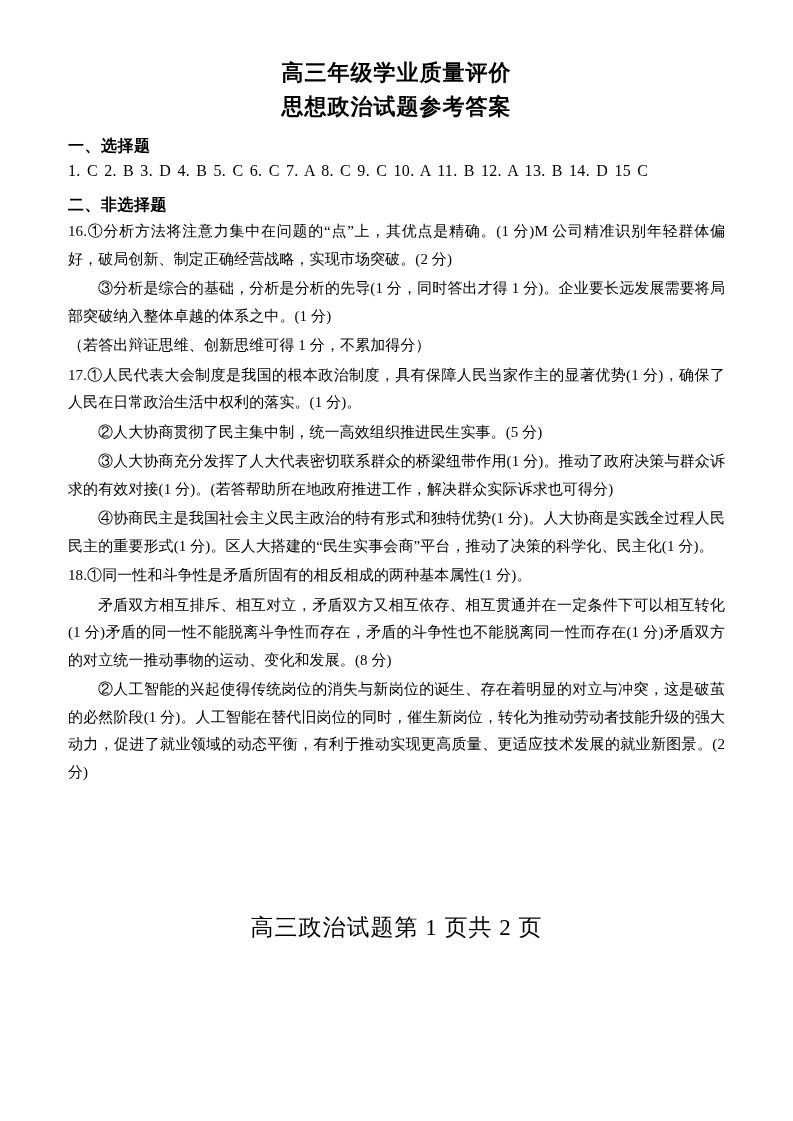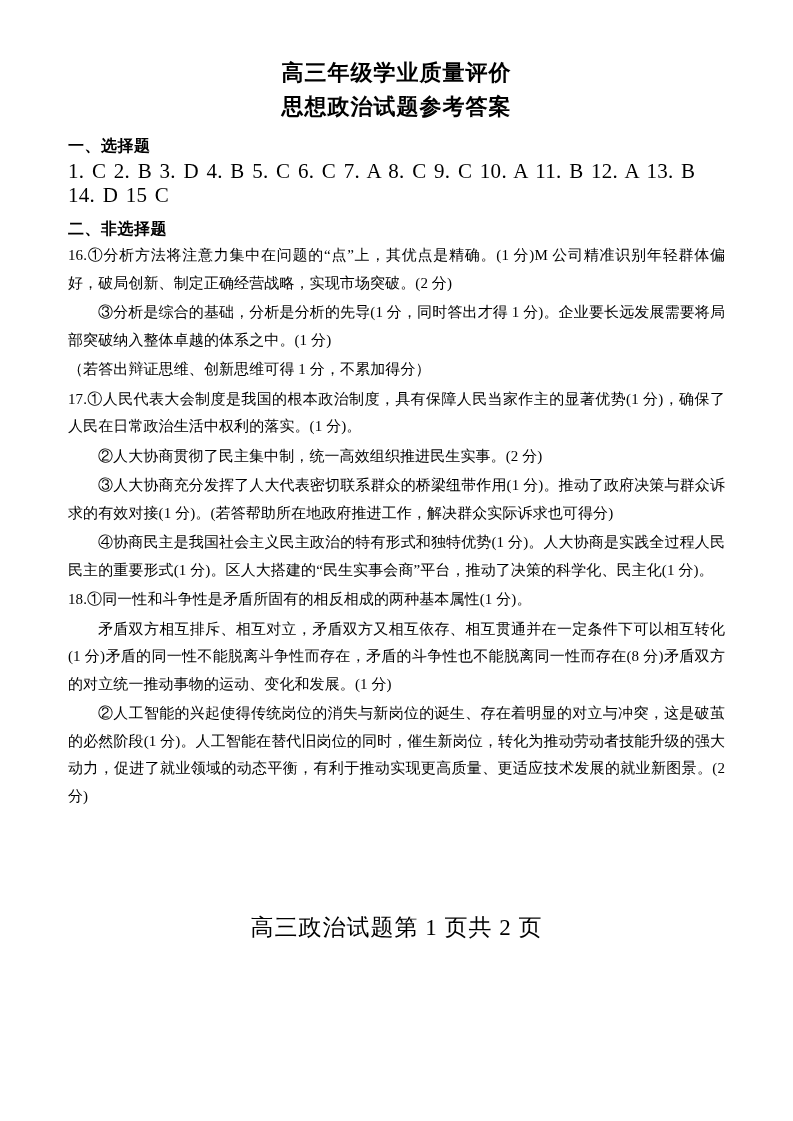--- a/index.html
+++ b/index.html
@@ -33,21 +33,21 @@
     line-height: 34px;
   }
   .section-head {
     font-size: 16px;
     font-weight: bold;
     margin-top: 12px;
     margin-bottom: 2px;
     letter-spacing: 0.5px;
   }
   .choice-answers {
-    font-size: 21px;
+    font-size: 16px;
     line-height: 24px;
     letter-spacing: 0.3px;
     word-spacing: 2px;
   }
   .para {
     font-size: 15px;
     line-height: 27.5px;
     text-align: justify;
     margin: 2px 0 0 0;
     letter-spacing: 0.1px;
@@ -82,23 +82,23 @@
 
   <div class="choice-answers">1. C 2. B 3. D 4. B 5. C 6. C 7. A 8. C 9. C 10. A 11. B 12. A 13. B 14. D 15 C</div>
 
   <div class="section-head">二、非选择题</div>
 
   <div class="para hang">16.①分析方法将注意力集中在问题的“点”上，其优点是精确。(1 分)M 公司精准识别年轻群体偏好，破局创新、制定正确经营战略，实现市场突破。(2 分)</div>
   <div class="para indent">③分析是综合的基础，分析是分析的先导(1 分，同时答出才得 1 分)。企业要长远发展需要将局部突破纳入整体卓越的体系之中。(1 分)</div>
   <div class="para hang">（若答出辩证思维、创新思维可得 1 分，不累加得分）</div>
 
   <div class="para hang">17.①人民代表大会制度是我国的根本政治制度，具有保障人民当家作主的显著优势(1 分)，确保了人民在日常政治生活中权利的落实。(1 分)。</div>
-  <div class="para indent">②人大协商贯彻了民主集中制，统一高效组织推进民生实事。(2 分)</div>
+  <div class="para indent">②人大协商贯彻了民主集中制，统一高效组织推进民生实事。(5 分)</div>
   <div class="para indent">③人大协商充分发挥了人大代表密切联系群众的桥梁纽带作用(1 分)。推动了政府决策与群众诉求的有效对接(1 分)。(若答帮助所在地政府推进工作，解决群众实际诉求也可得分)</div>
   <div class="para indent">④协商民主是我国社会主义民主政治的特有形式和独特优势(1 分)。人大协商是实践全过程人民民主的重要形式(1 分)。区人大搭建的“民生实事会商”平台，推动了决策的科学化、民主化(1 分)。</div>
 
   <div class="para hang">18.①同一性和斗争性是矛盾所固有的相反相成的两种基本属性(1 分)。</div>
-  <div class="para indent">矛盾双方相互排斥、相互对立，矛盾双方又相互依存、相互贯通并在一定条件下可以相互转化(1 分)矛盾的同一性不能脱离斗争性而存在，矛盾的斗争性也不能脱离同一性而存在(8 分)矛盾双方的对立统一推动事物的运动、变化和发展。(1 分)</div>
+  <div class="para indent">矛盾双方相互排斥、相互对立，矛盾双方又相互依存、相互贯通并在一定条件下可以相互转化(1 分)矛盾的同一性不能脱离斗争性而存在，矛盾的斗争性也不能脱离同一性而存在(1 分)矛盾双方的对立统一推动事物的运动、变化和发展。(8 分)</div>
   <div class="para indent">②人工智能的兴起使得传统岗位的消失与新岗位的诞生、存在着明显的对立与冲突，这是破茧的必然阶段(1 分)。人工智能在替代旧岗位的同时，催生新岗位，转化为推动劳动者技能升级的强大动力，促进了就业领域的动态平衡，有利于推动实现更高质量、更适应技术发展的就业新图景。(2 分)</div>
 
   <div class="footer">高三政治试题第 1 页共 2 页</div>
 
 </div>
 
 </body></html>

